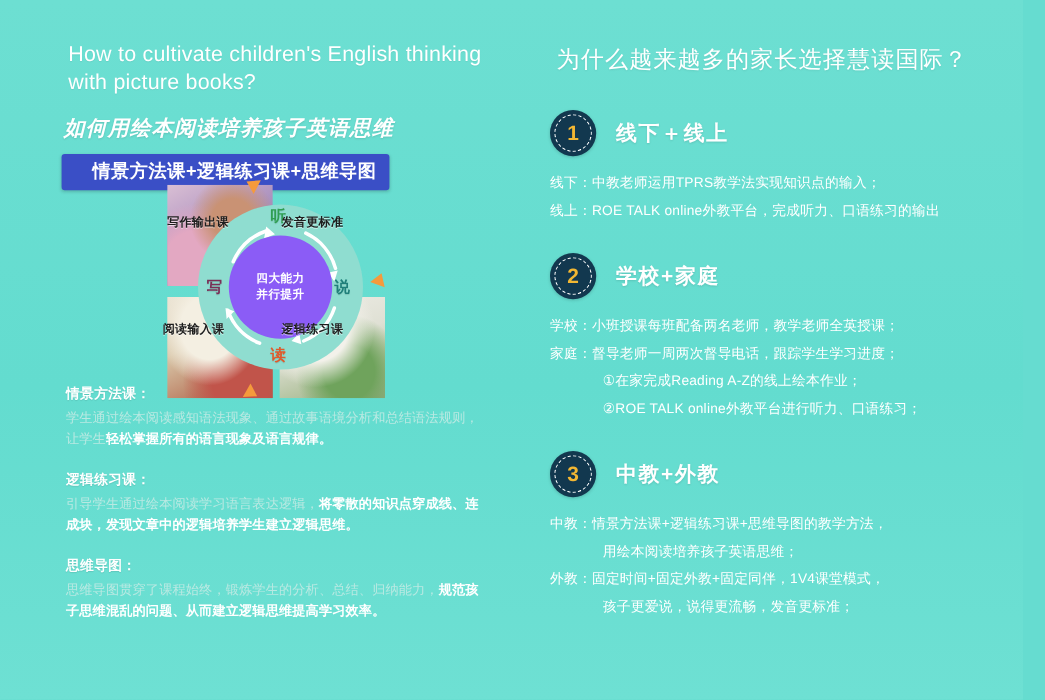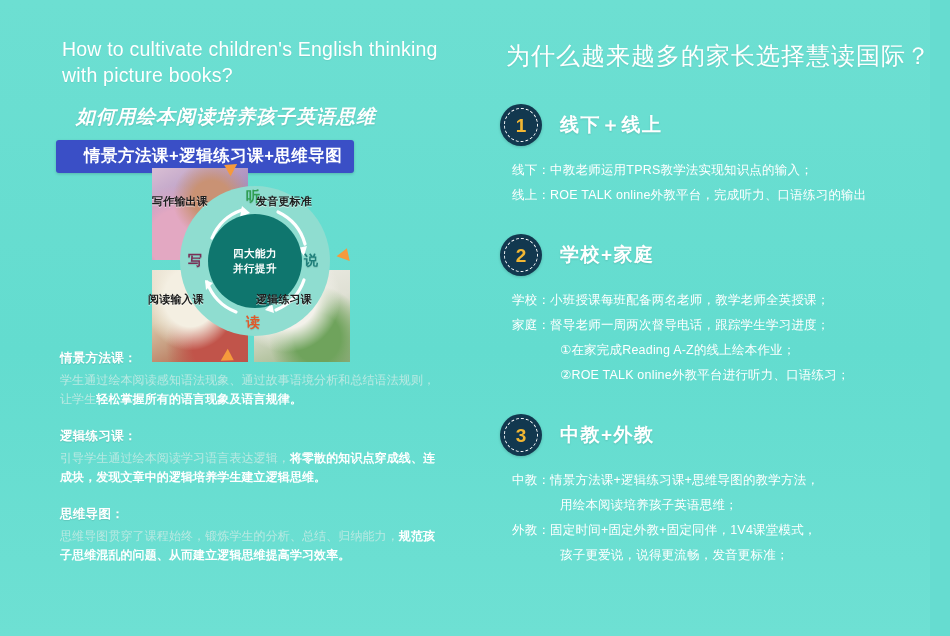--- a/index.html
+++ b/index.html
@@ -37,21 +37,21 @@
     letter-spacing: .2px;
     margin: 0 0 16px 6px;
     text-shadow: 0 1px 1px rgba(0,0,0,.06);
   }
   .cn-title {
     color: #ffffff;
     font-size: 19px;
     font-weight: bold;
     font-style: italic;
     letter-spacing: 1px;
-    margin: 0 0 10px 20px;
+    margin: 0 0 10px 2px;
     text-shadow: 0 1px 2px rgba(0,0,0,.12);
   }
   .pill {
     display: inline-block;
     background: #3a4fc6;
     color: #ffffff;
     font-size: 16.5px;
     font-weight: bold;
     letter-spacing: .5px;
     padding: 5px 12px 6px 28px;
@@ -131,21 +131,21 @@
     border-radius: 50%;
     background: #8fddd0;
   }
   .ring-inner {
     position: absolute;
     left: 28px;
     top: 28px;
     width: 94px;
     height: 94px;
     border-radius: 50%;
-    background: #0f766e;
+    background: #8b5cf6;
     display: flex;
     flex-direction: column;
     align-items: center;
     justify-content: center;
     color: #ffffff;
     font-size: 10.5px;
     line-height: 15px;
     font-weight: bold;
     letter-spacing: .5px;
   }
@@ -207,21 +207,21 @@
 
   
   .right-col {
     position: absolute;
     left: 500px;
     top: 40px;
     width: 440px;
   }
   .right-title {
     color: #ffffff;
-    font-size: 24px;
+    font-size: 21px;
     font-weight: 400;
     letter-spacing: 1px;
     margin: 0 0 32px 6px;
     text-shadow: 0 1px 2px rgba(0,0,0,.08);
   }
   .section { margin-bottom: 26px; }
   .sec-head {
     display: flex;
     align-items: center;
     margin-bottom: 12px;
@@ -256,21 +256,20 @@
   }
   .sec-title {
     margin-left: 18px;
     color: #ffffff;
     font-size: 19px;
     font-weight: bold;
     letter-spacing: 1.5px;
     text-shadow: 0 1px 2px rgba(0,0,0,.12);
   }
   .sec-lines {
-    margin-left: 12px;
     color: #ffffff;
     font-size: 12.5px;
     line-height: 25px;
     letter-spacing: .2px;
   }
   .sec-lines .ln { white-space: nowrap; }
   .indent { padding-left: 48px; }
 </style>
 </head>
 <body>

